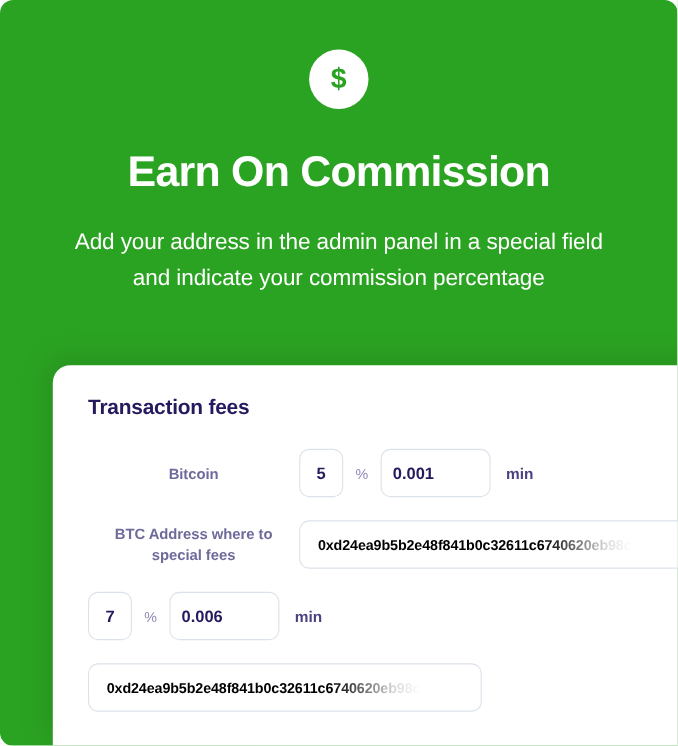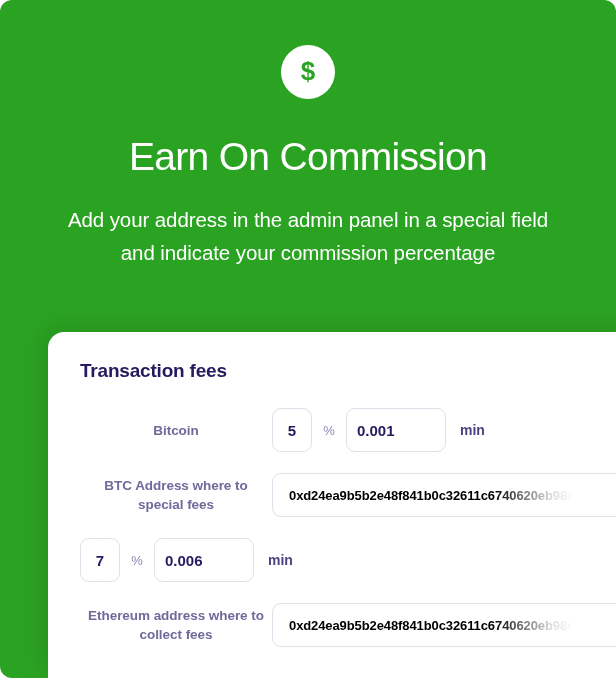--- a/index.html
+++ b/index.html
@@ -59,21 +59,21 @@
     justify-content: center;
   }
   .dollar-badge svg { display: block; }
 
   .promo-title {
     margin: 16px;
     padding: 0 30px;
     margin-top: 36px;
     font-size: 39px;
     line-height: 44px;
-    font-weight: 400;
+    font-weight: 700;
     letter-spacing: -0.7px;
     color: #ffffff;
   }
 
   .promo-sub {
     margin: 0 auto;
     margin-top: 24px;
     width: 500px;
     font-size: 20.5px;
     line-height: 33px;
@@ -247,21 +247,20 @@
         <div class="form-row">
           <div class="field-area">
             <div class="input-box input-pct">7</div>
             <div class="unit-pct">%</div>
             <div class="input-box input-min">0.006</div>
             <div class="unit-min">min</div>
           </div>
         </div>
 
         <div class="form-row">
-          <div class="row-label">Ethereum address where to collect fees</div>
           <div class="field-area">
             <div class="input-box input-address">
               <span class="addr-text">0xd24ea9b5b2e48f841b0c32611c6740620eb98c</span>
             </div>
           </div>
         </div>
 
       </div>
     </div>
   </section>

